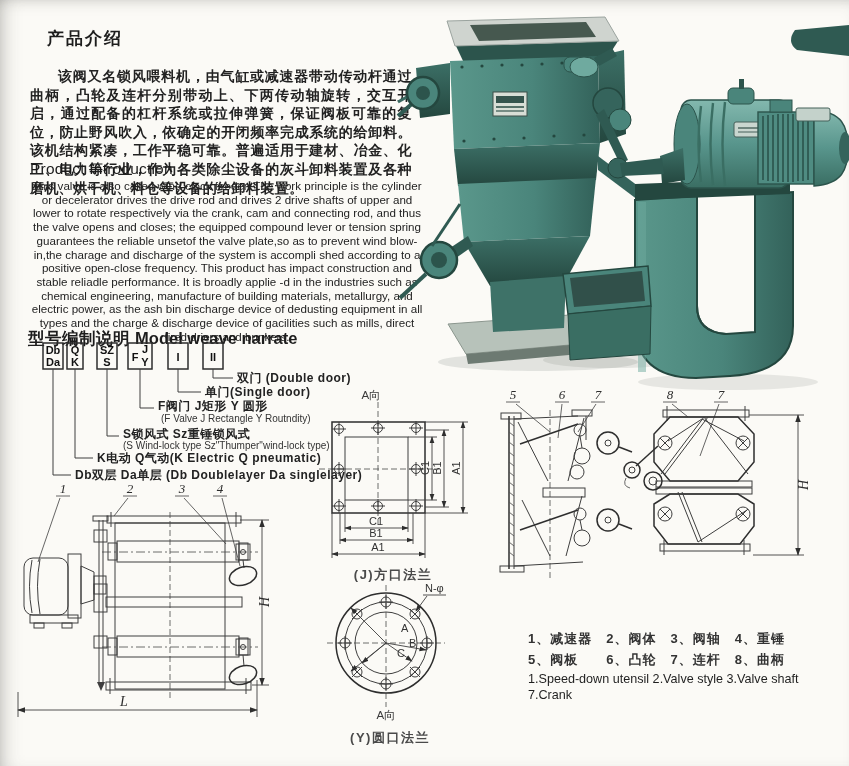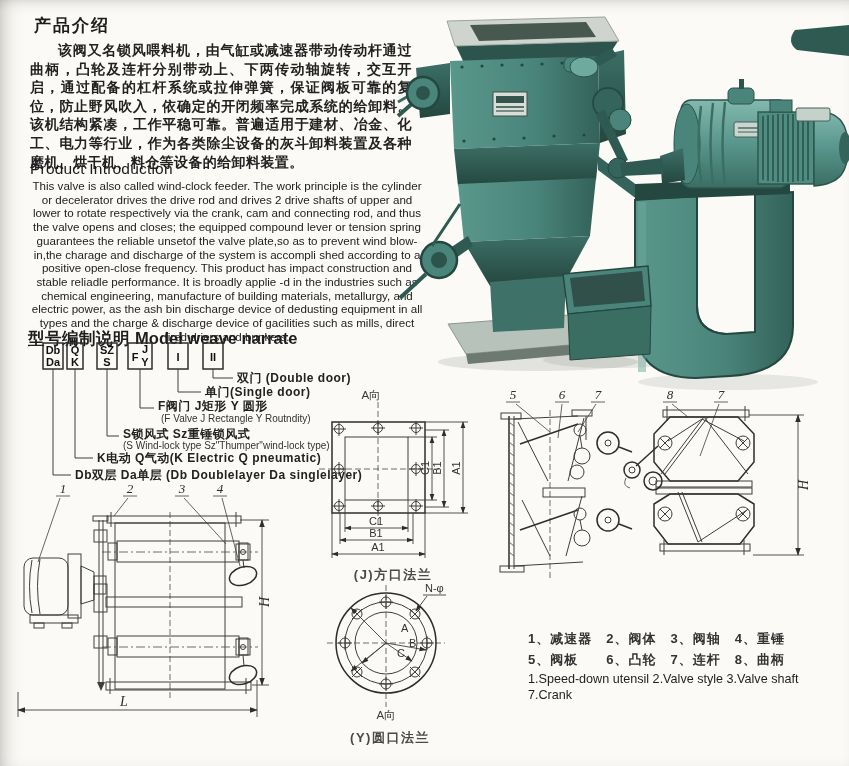--- a/index.html
+++ b/index.html
@@ -1,21 +1,21 @@
 <!DOCTYPE html>
 <html><head>
 <meta charset="utf-8">
 <style>
   html,body{margin:0;padding:0;background:#e8e6e0;}
   #page{position:relative;width:849px;height:766px;background:#fbfaf6;overflow:hidden;
         font-family:"Liberation Sans",sans-serif;color:#1d1d1d;
         box-shadow:inset 14px 0 22px -16px rgba(60,60,55,.45), inset 0 10px 18px -14px rgba(60,60,55,.35);}
   .abs{position:absolute;}
   
-  .cn-title{font-size:17px;font-weight:700;letter-spacing:2px;margin:4px;}
+  .cn-title{font-size:17px;font-weight:700;letter-spacing:2px;margin:17px;}
   .cn-body{font-size:14px;line-height:18.6px;font-weight:600;text-align:justify;
            text-indent:2em;letter-spacing:.4px;margin:3px 0 0 0;color:#222;}
   .en-title{font-size:15.5px;font-weight:400;margin:0;letter-spacing:.2px;color:#1a1a1a;}
   .en-body{font-size:11.6px;line-height:13.7px;margin:1px 0 0 0;color:#222;text-align:center;}
   .model-title{font-size:16.5px;font-weight:700;margin:0;letter-spacing:.5px;}
   .model-title .en{font-weight:700;letter-spacing:0;}
   .parts .cn{font-size:13px;font-weight:700;color:#333;letter-spacing:1px;margin:0 0 3px 0;}
   .parts .en{font-size:12.6px;color:#1f1f1f;margin:0;line-height:15.5px;}
   .parts .en.first{}
   

